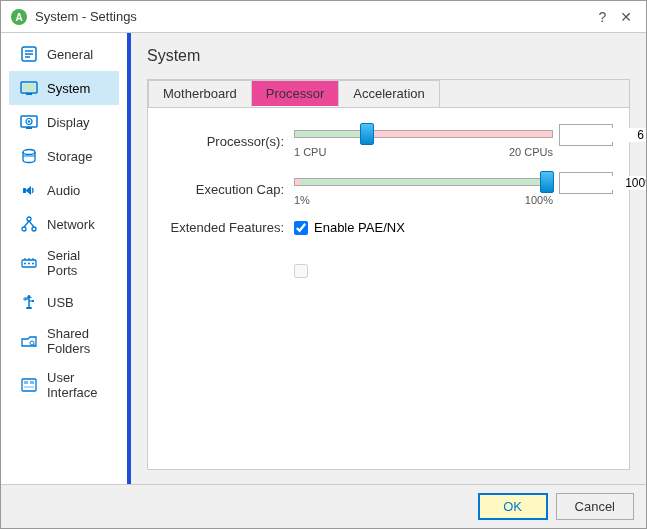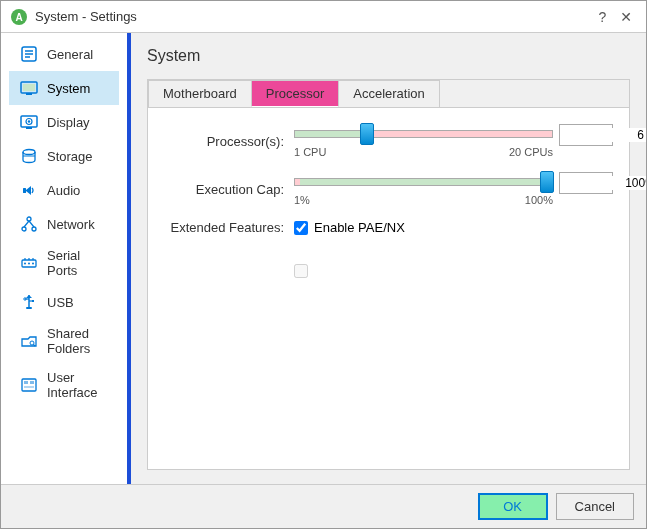--- a/index.html
+++ b/index.html
@@ -244,21 +244,21 @@
       border: 1px solid #aaa;
       background: #f0f0f0;
       cursor: pointer;
       font-size: 13px;
       color: #333;
       min-width: 70px;
     }
     .btn-ok {
       border: 2px solid #0078d7;
       color: #0078d7;
-      background: #86efac;
+      background: #fef9c3;
     }
     
     svg { display: block; }
   </style>
 </head>
 <body>
 
 <div class="window">
 
   <div class="title-bar">

